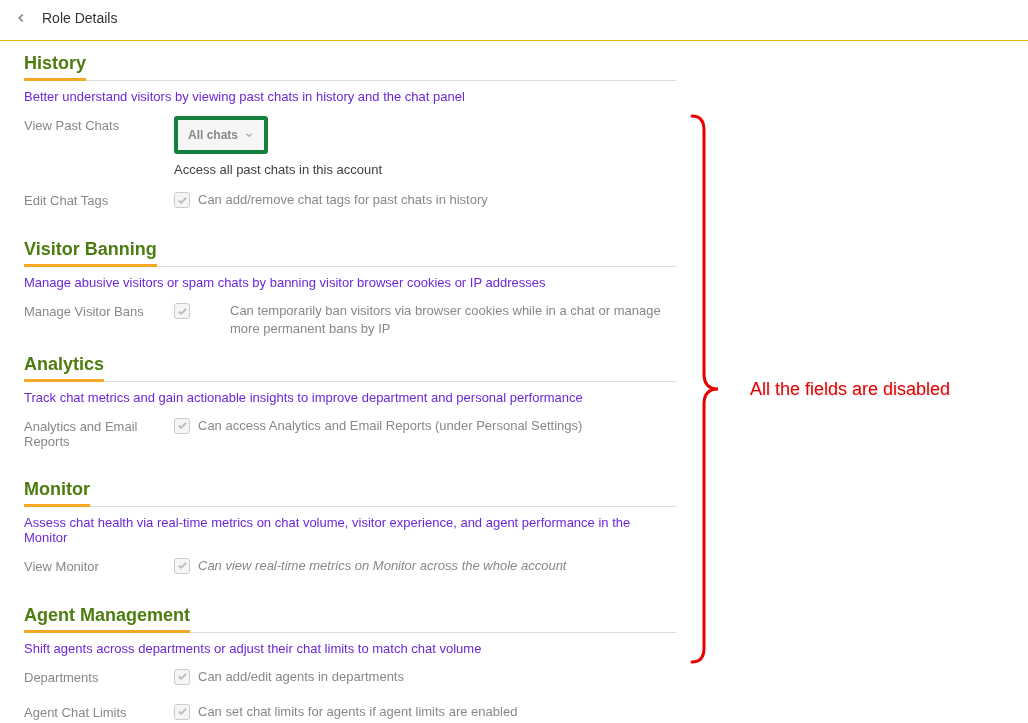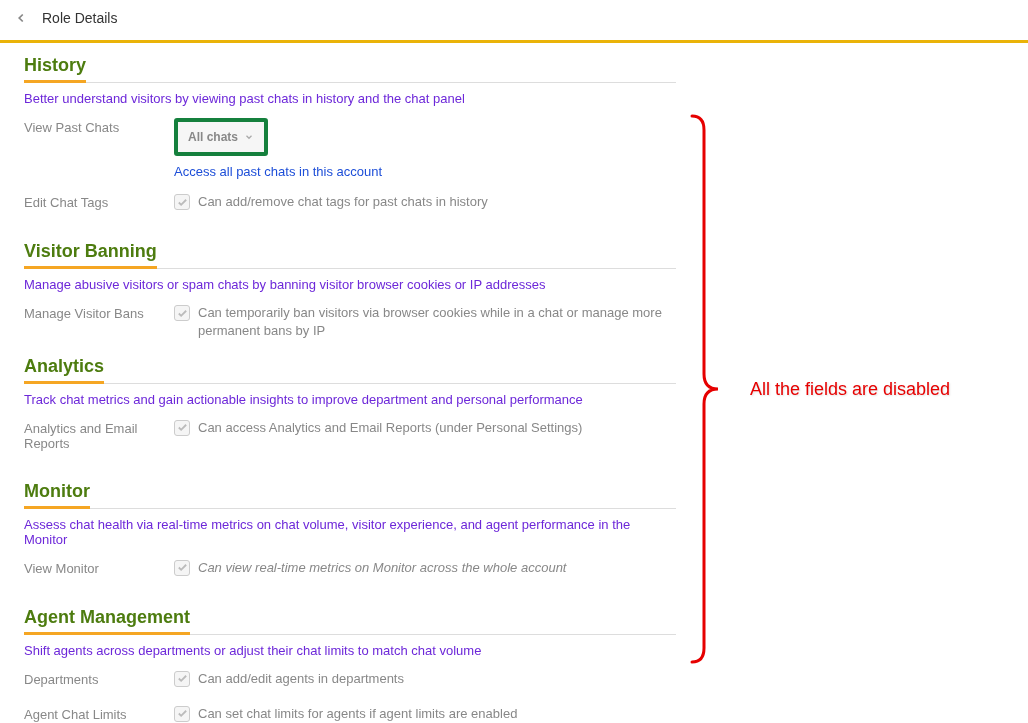--- a/index.html
+++ b/index.html
@@ -7,21 +7,21 @@
       font-family: -apple-system, BlinkMacSystemFont, "Segoe UI", Arial, sans-serif;
       font-size: 13px;
       color: #333;
       background: #fff;
       width: 1028px;
     }
     .header {
       display: flex;
       align-items: center;
       padding: 10px 14px 14px 14px;
-      border-bottom: 3px solid #eab308;
+      border-bottom: 1px solid #eab308;
     }
     .back-icon {
       width: 14px; height: 14px;
       display: inline-flex;
       align-items: center; justify-content: center;
       margin-right: 14px;
       color: #888;
       cursor: pointer;
     }
     .header-title {
@@ -72,21 +72,21 @@
     }
     .row-control { flex: 1; }
     .row-desc {
       color: #888;
       font-size: 13px;
       margin-left: 8px;
       line-height: 1.4;
       flex: 1;
     }
     .row-helper {
-      color: #1d4ed8;
+      color: #404040;
       font-size: 13px;
       margin-top: 8px;
       margin-left: 150px;
     }
     .dropdown {
       display: inline-flex;
       align-items: center;
       background: #f6f6f6;
       border: 4px solid #15803d;
       border-radius: 3px;
@@ -183,21 +183,21 @@
       </div>
     </div>
 
     <div class="section" style="margin-top:30px;">
       <div><span class="section-title">Visitor Banning</span></div>
       <hr class="section-rule">
       <div class="section-desc">Manage abusive visitors or spam chats by banning visitor browser cookies or IP addresses</div>
 
       <div class="row">
         <div class="row-label">Manage Visitor Bans</div>
-        <div class="check-row" style="flex:1;">
+        <div class="check-row" style="flex:1;gap:32px;">
           <span class="checkbox">
             <svg viewBox="0 0 24 24" fill="none" stroke="#bbb" stroke-width="4">
                 <polyline points="20 6 9 17 4 12"></polyline>
               </svg>
           </span>
           <span class="row-desc">Can temporarily ban visitors via browser cookies while in a chat or manage more permanent bans by IP</span>
         </div>
       </div>
     </div>
 

